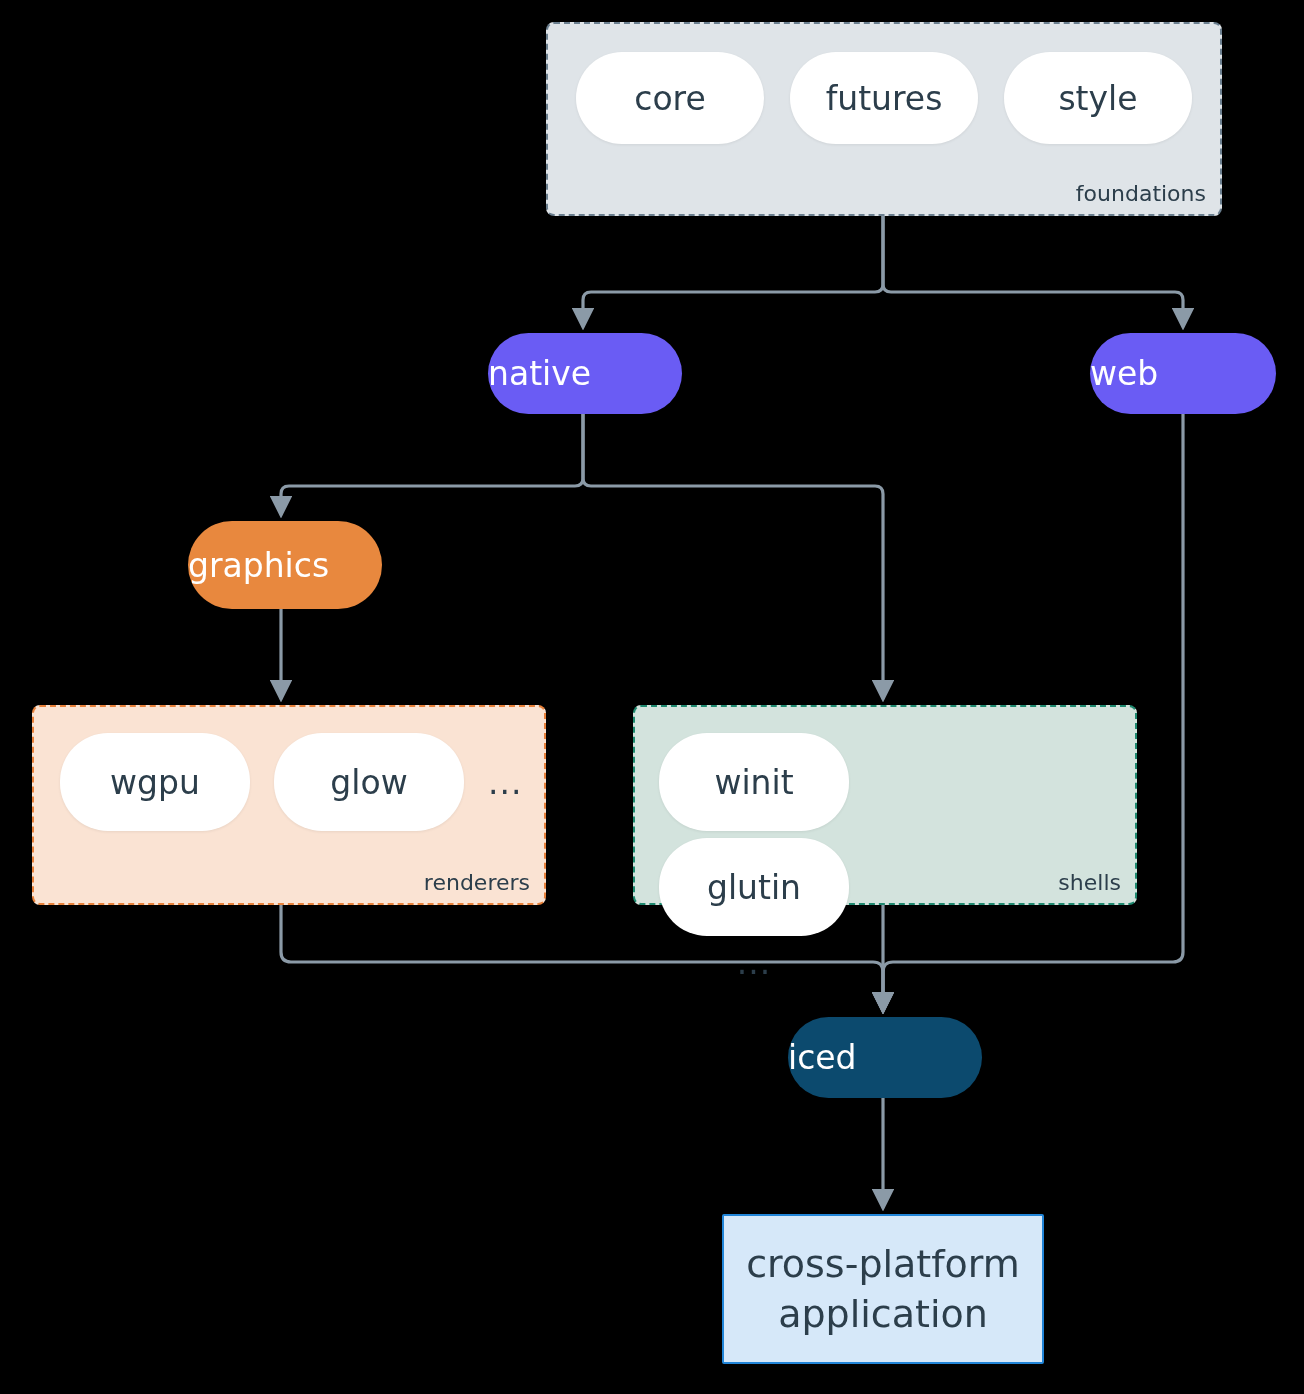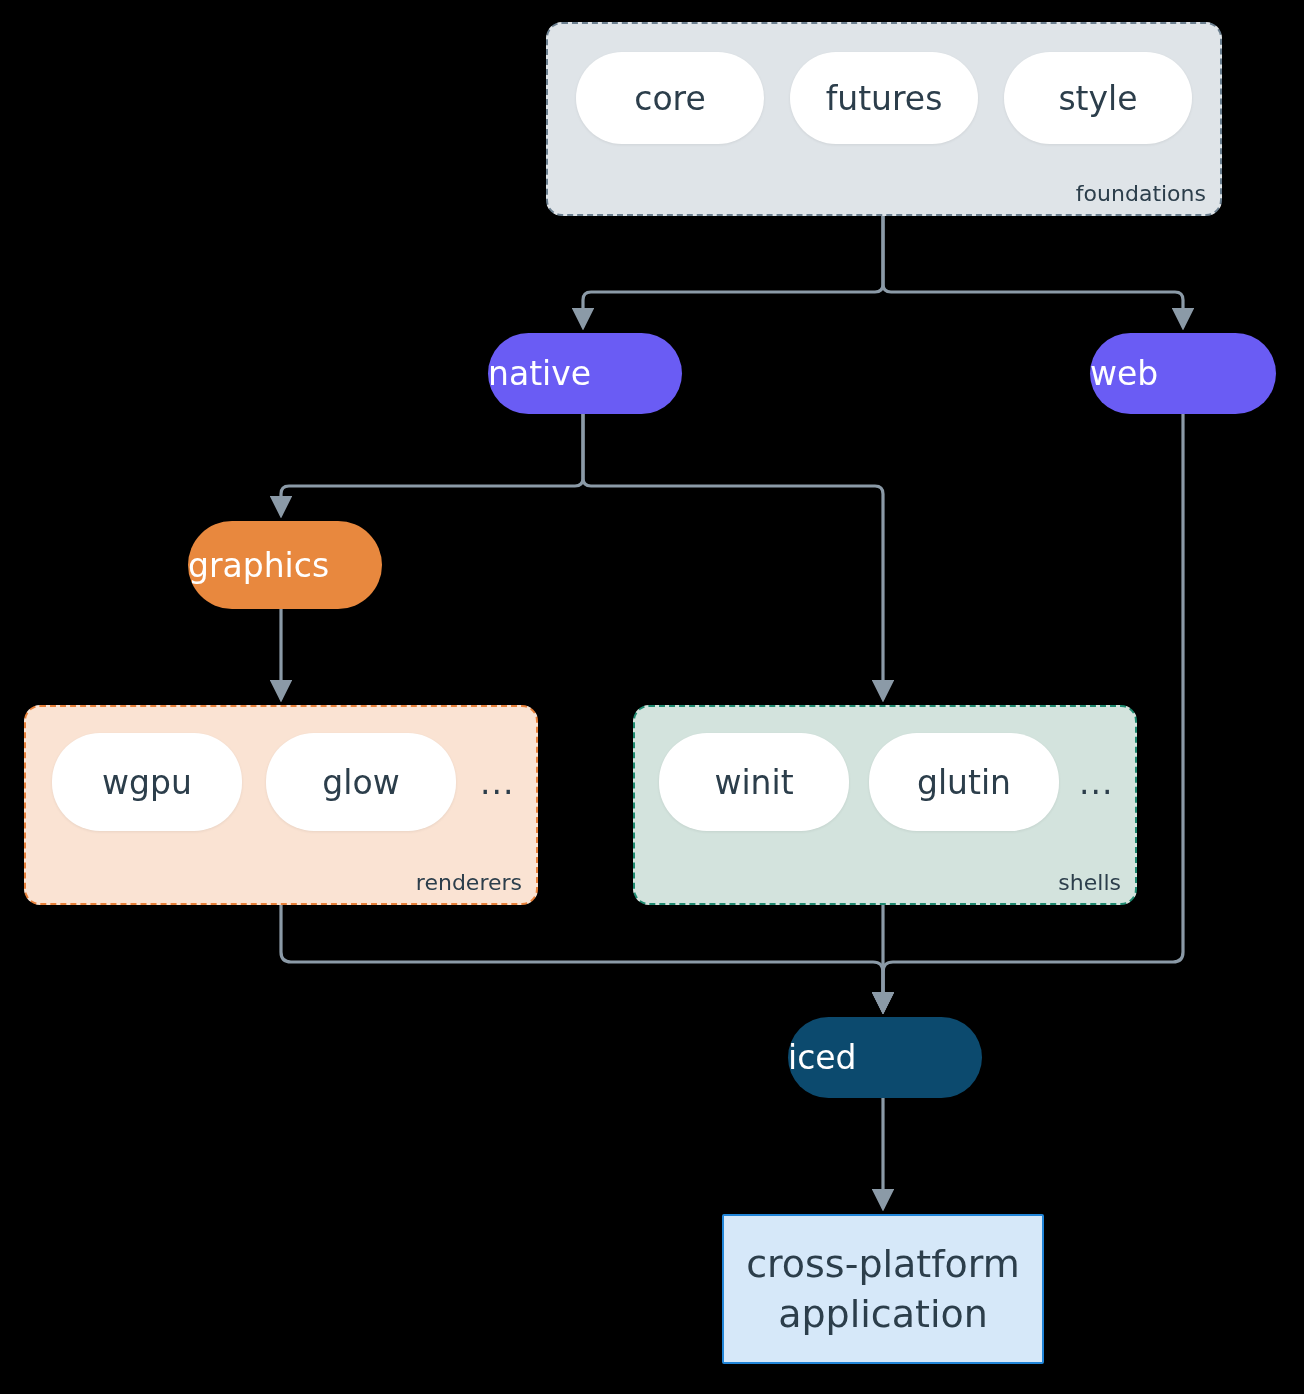--- a/index.html
+++ b/index.html
@@ -7,33 +7,33 @@
   body{
     width:1304px;height:1394px;position:relative;overflow:hidden;
     font-family:"DejaVu Sans","Liberation Sans",sans-serif;
   }
   #stage{position:absolute;inset:0;}
   svg#edges{position:absolute;left:0;top:0;width:1304px;height:1394px;pointer-events:none;}
 
   
   .subgraph{
     position:absolute;box-sizing:border-box;
-    border-style:dashed;border-width:2px;border-radius:16px;text-align:right;
+    border-style:dashed;border-width:2px;border-radius:8px;text-align:right;
   }
   .sg-label{
     position:absolute;right:14px;bottom:8px;
     font-size:22px;color:#2c3e4b;white-space:nowrap;
   }
   .pill-row{position:absolute;left:0;top:0;display:flex;align-items:center;}
 
   
   #sg-foundations{left:546px;top:22px;width:676px;height:194px;
     background:#dfe4e8;border-color:#6b7f8f;}
   
-  #sg-renderers{left:24px;top:705px;width:514px;height:200px;
+  #sg-renderers{left:32px;top:705px;width:514px;height:200px;
     background:#fae3d3;border-color:#e8813a;padding-left:12px;}
   
   #sg-shells{left:633px;top:705px;width:504px;height:200px;
     background:#d3e3dd;border-color:#1f8a70;}
 
   
   .wpill{
     background:#ffffff;border-radius:48px;
     display:flex;align-items:center;justify-content:center;
     color:#2c3e4b;font-size:33px;
@@ -119,21 +119,21 @@
       </div>
       <div class="wpill" style="width:190px;height:98px;">
         <span>glow</span>
       </div>
       <div class="ellipsis">...</div>
     </div>
     <div class="sg-label">renderers</div>
   </div>
 
   <div class="subgraph" id="sg-shells">
-    <div class="pill-row" style="left:24px;top:26px;gap:20px;">
+    <div class="pill-row" style="left:24px;top:26px;gap:7px;flex-direction:column;">
       <div class="wpill" style="width:190px;height:98px;">
         <span>winit</span>
       </div>
       <div class="wpill" style="width:190px;height:98px;">
         <span>glutin</span>
       </div>
       <div class="ellipsis">...</div>
     </div>
     <div class="sg-label">shells</div>
   </div>

